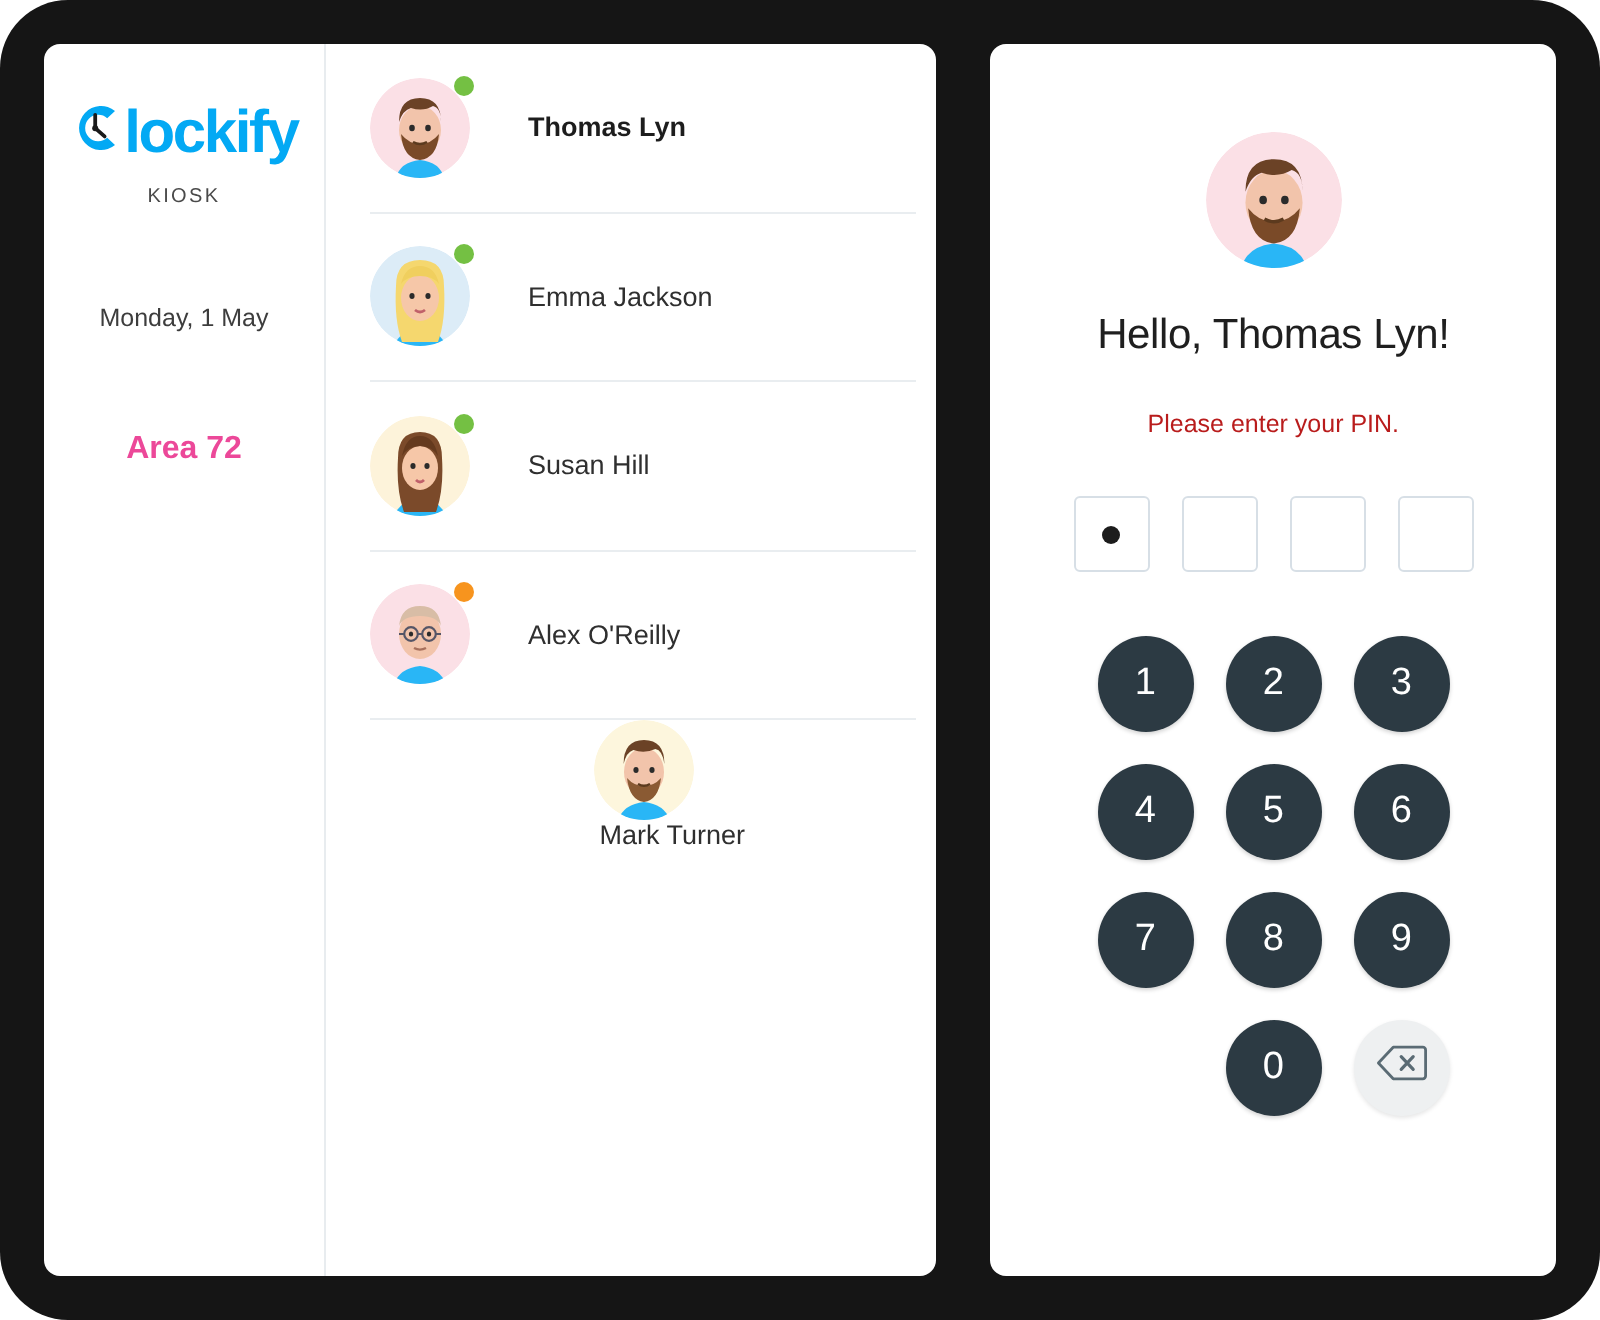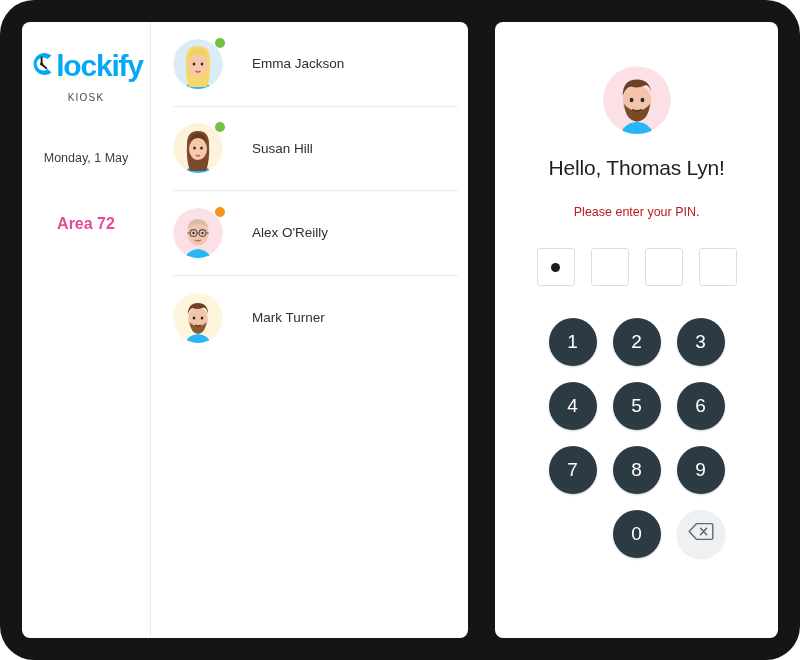--- a/index.html
+++ b/index.html
@@ -34,21 +34,21 @@
     border-radius: 8px;
     overflow: hidden;
     position: relative;
   }
 
   .screen-left  { width: 461px; display: flex; }
   .screen-right { width: 292px; }
 
   
   .info-col {
-    width: 129px;
+    width: 141px;
     border-right: 1px solid #e8ecef;
     padding-top: 28px;
     display: flex;
     flex-direction: column;
     align-items: center;
     flex-shrink: 0;
   }
 
   .logo-row {
     display: flex;
@@ -97,21 +97,21 @@
     padding-right: 10px;
   }
 
   .user-row {
     display: flex;
     align-items: center;
     height: 84.5px;
     border-bottom: 1px solid #e9edf0;
     position: relative;
   }
-  .user-row:last-child { border-bottom: none; }
+  .user-row:last-child { border-bottom: none; flex-direction: column; }
 
   .avatar-wrap {
     position: relative;
     width: 50px; height: 50px;
     flex-shrink: 0;
   }
   .avatar {
     width: 50px; height: 50px;
     border-radius: 50%;
     overflow: hidden;
@@ -228,20 +228,38 @@
           <span class="logo-text">lockify</span>
         </div>
         <div class="logo-sub">KIOSK</div>
 
         <div class="date-text">Monday, 1 May</div>
         <div class="area-text">Area 72</div>
       </div>
 
       <div class="user-list">
 
+        <div class="user-row">
+          <div class="avatar-wrap">
+            <span class="avatar">
+              <svg width="50" height="50" viewBox="0 0 50 50">
+                <circle cx="25" cy="25" r="25" fill="#fbe0e6"></circle>
+                <path d="M13 50 q2-8 12-9 h0 q10 1 12 9 z" fill="#29b6f6"></path>
+                <ellipse cx="25" cy="26" rx="10.5" ry="12" fill="#f2c4ab"></ellipse>
+                <path d="M14.5 22 q0-12 10.5-12 t10.5 12 q0-7-4-8 q-5 3-11 1 q-4 1-6 7z" fill="#6b4226"></path>
+                <path d="M15.5 28 q1 12 9.5 13 q8.5-1 9.5-13 q-4 5-9.5 5 q-5.5 0-9.5-5z" fill="#7a4a28"></path>
+                <ellipse cx="21" cy="25" rx="1.4" ry="1.6" fill="#2b2b2b"></ellipse>
+                <ellipse cx="29" cy="25" rx="1.4" ry="1.6" fill="#2b2b2b"></ellipse>
+                <path d="M21.5 32 q3.5 2 7 0" stroke="#5c3a1e" stroke-width="1.2" fill="none"></path>
+              </svg>
+            </span>
+            <span class="status-dot status-online"></span>
+          </div>
+          <span class="user-name active">Thomas Lyn</span>
+        </div>
 
         <div class="user-row">
           <div class="avatar-wrap">
             <span class="avatar">
               <svg width="50" height="50" viewBox="0 0 50 50">
                 <circle cx="25" cy="25" r="25" fill="#dcecf7"></circle>
                 <path d="M12 50 q3-8 13-9 q10 1 13 9 z" fill="#29b6f6"></path>
                 <path d="M13 20 q0-13 12-13 t12 13 q1 17-3 28 l-18 0 q-4-11-3-28z" fill="#f5d76e"></path>
                 <ellipse cx="25" cy="26" rx="9.5" ry="11.5" fill="#f6c7a8"></ellipse>
                 <path d="M15.5 19 q2-9 9.5-9 t9.5 9 q-3-4-9.5-4 t-9.5 4z" fill="#f0cf5e"></path>

